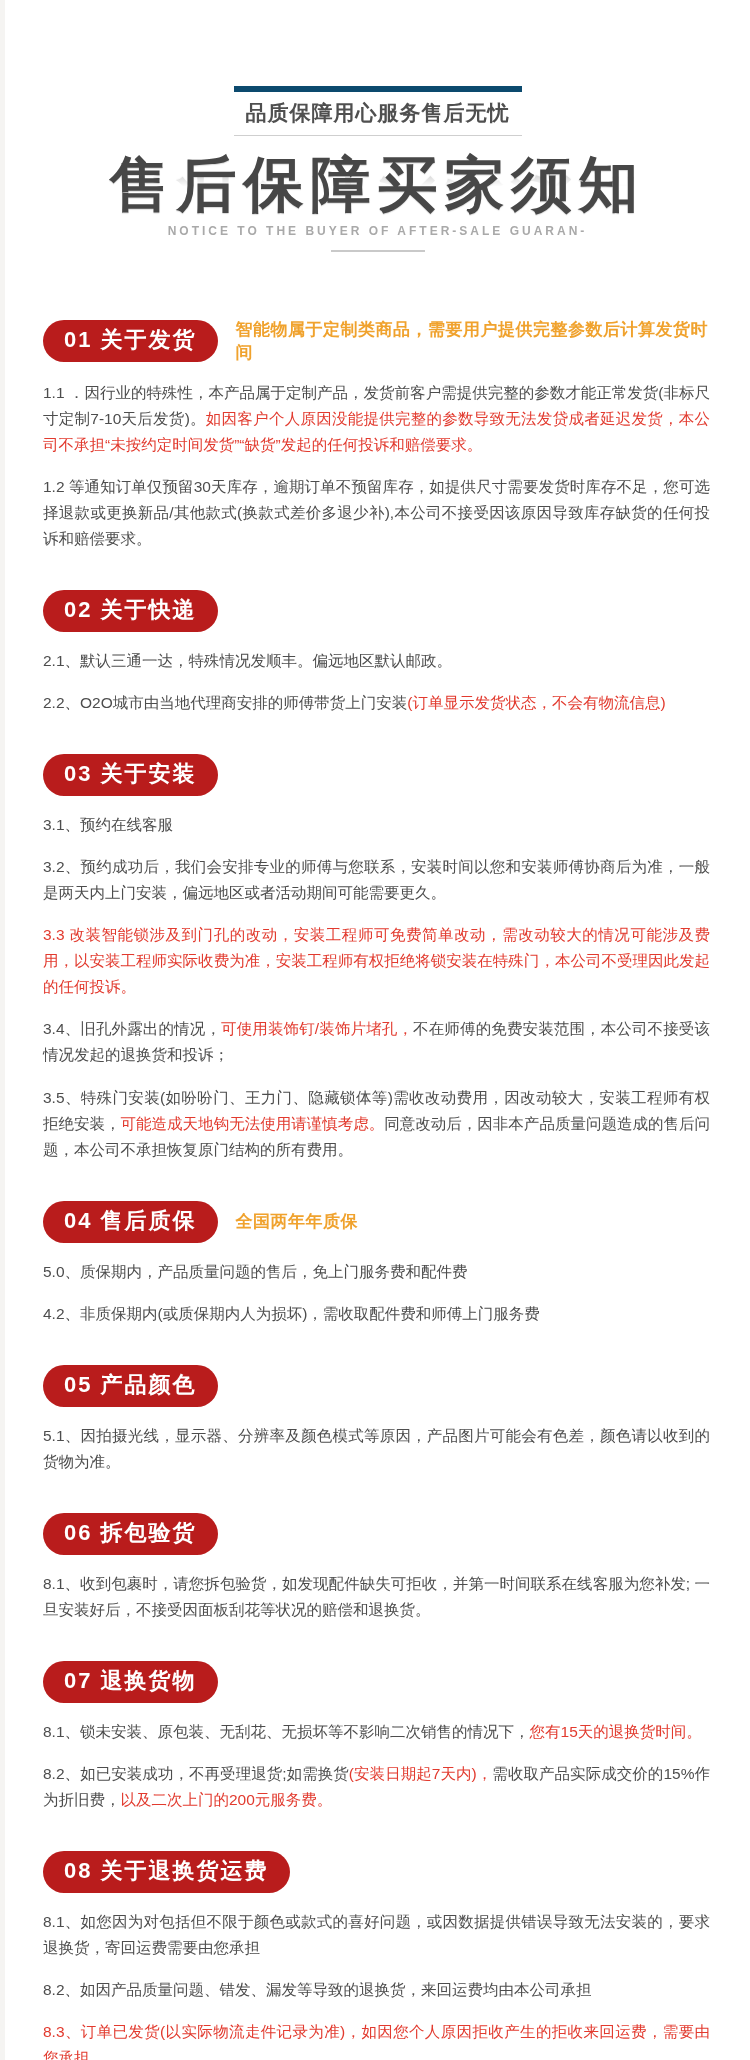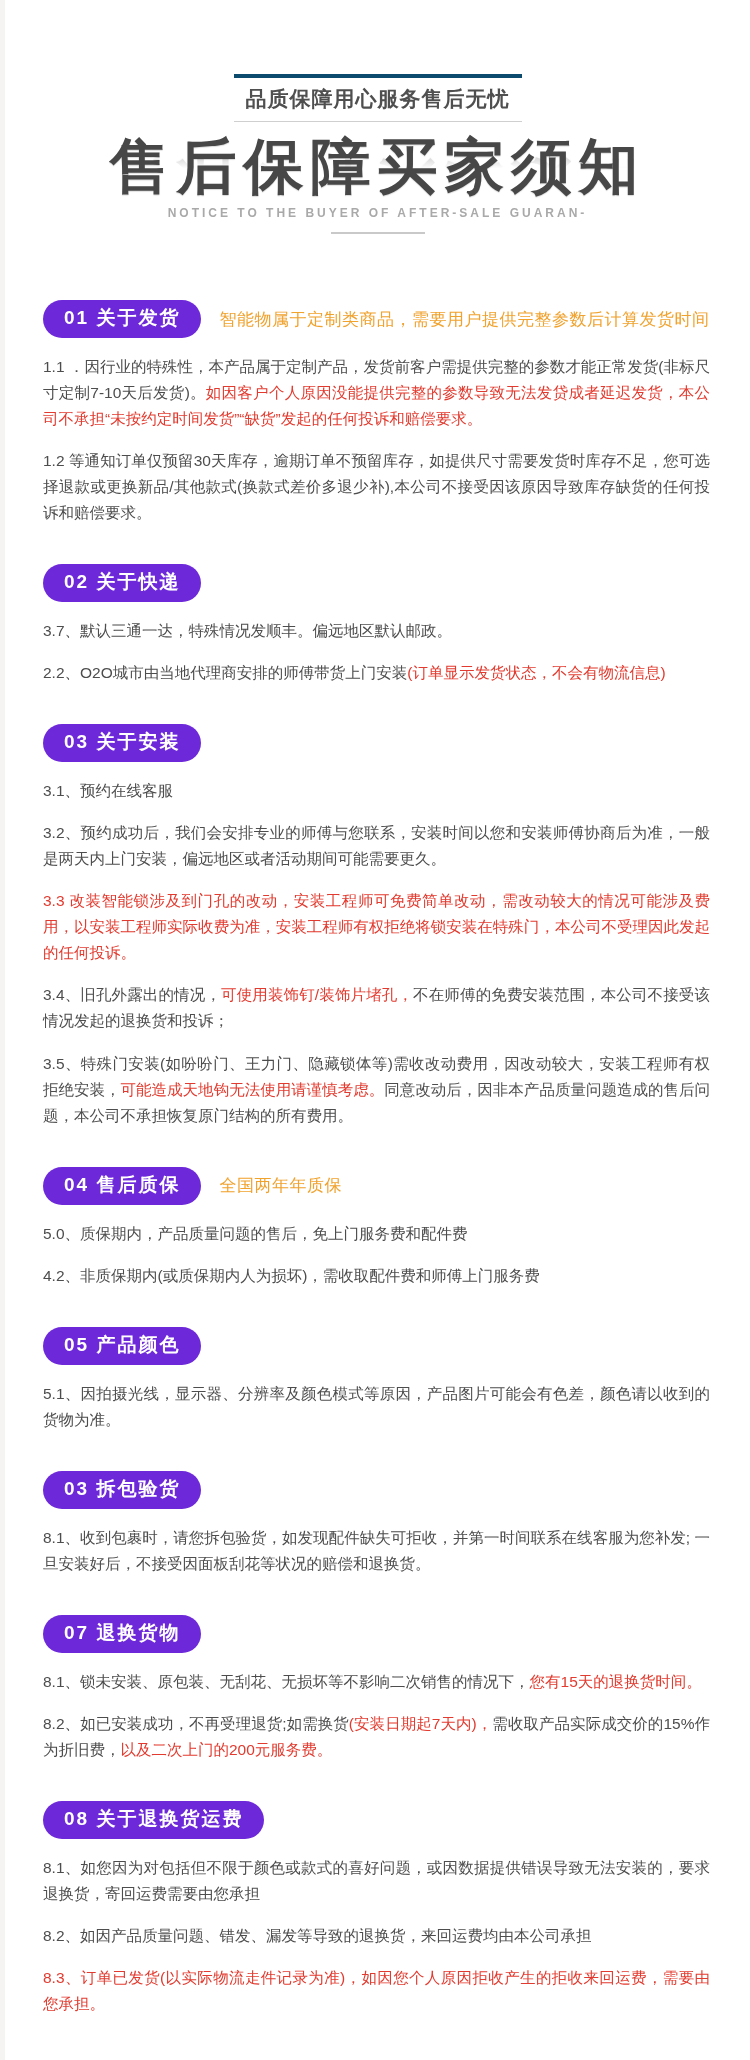--- a/index.html
+++ b/index.html
@@ -15,22 +15,22 @@
     min-height: 2060px;
     background: #fff;
     border-left: 5px solid #f5f4f2;
     display: flex;
     flex-direction: column;
   }
   
   .header { padding-top: 70px; text-align: center; }
   .tagline-box {
     width: 288px;
-    margin: 4px auto;
-    border-top: 4px solid #0c4a6e;
+    margin: 16px auto;
+    border-top: 6px solid #0c4a6e;
     border-bottom: 1px solid #cfcfcf;
     padding: 7px 0 8px;
   }
   .tagline {
     font-size: 21px;
     color: #4f4f4f;
     font-weight: 600;
     letter-spacing: 1px;
     white-space: nowrap;
   }
@@ -65,33 +65,33 @@
   }
   .section { margin-bottom: 38px; }
   .badge-row {
     display: flex;
     align-items: center;
     gap: 18px;
     margin-bottom: 6px;
   }
   .badge {
     display: inline-block;
-    background: #6d28d9;
+    background: #b91c1c;
     color: #ffffff;
-    font-size: 19px;
+    font-size: 22px;
     font-weight: 700;
     letter-spacing: 2px;
     padding: 5px 21px 7px;
     border-radius: 26px;
     white-space: nowrap;
   }
   .note {
     color: #f0a22d;
     font-size: 17px;
-    font-weight: 400;
+    font-weight: 700;
     letter-spacing: 0.5px;
   }
   .para {
     margin-top: 16px;
     font-size: 15.5px;
     line-height: 1.68;
     color: #4d4d4d;
     text-align: justify;
   }
   .para .red { color: #e23a2e; }
@@ -116,21 +116,21 @@
           <span class="badge">01 关于发货</span>
           <span class="note">智能物属于定制类商品，需要用户提供完整参数后计算发货时间</span>
         </div>
         <p class="para"><span class="normal">1.1 ．因行业的特殊性，本产品属于定制产品，发货前客户需提供完整的参数才能正常发货(非标尺寸定制7-10天后发货)。</span><span class="red">如因客户个人原因没能提供完整的参数导致无法发贷成者延迟发货，本公司不承担“未按约定时间发货”“缺货”发起的任何投诉和赔偿要求。</span></p>
         <p class="para"><span class="normal">1.2  等通知订单仅预留30天库存，逾期订单不预留库存，如提供尺寸需要发货时库存不足，您可选择退款或更换新品/其他款式(换款式差价多退少补),本公司不接受因该原因导致库存缺货的任何投诉和赔偿要求。</span></p>
       </section>
       <section class="section">
         <div class="badge-row">
           <span class="badge">02 关于快递</span>
         </div>
-        <p class="para"><span class="normal">3.7、默认三通一达，特殊情况发顺丰。偏远地区默认邮政。</span></p>
+        <p class="para"><span class="normal">2.1、默认三通一达，特殊情况发顺丰。偏远地区默认邮政。</span></p>
         <p class="para"><span class="normal">2.2、O2O城市由当地代理商安排的师傅带货上门安装</span><span class="red">(订单显示发货状态，不会有物流信息)</span></p>
       </section>
       <section class="section">
         <div class="badge-row">
           <span class="badge">03 关于安装</span>
         </div>
         <p class="para"><span class="normal">3.1、预约在线客服</span></p>
         <p class="para"><span class="normal">3.2、预约成功后，我们会安排专业的师傅与您联系，安装时间以您和安装师傅协商后为准，一般是两天内上门安装，偏远地区或者活动期间可能需要更久。</span></p>
         <p class="para"><span class="red">3.3  改装智能锁涉及到门孔的改动，安装工程师可免费简单改动，需改动较大的情况可能涉及费用，以安装工程师实际收费为准，安装工程师有权拒绝将锁安装在特殊门，本公司不受理因此发起的任何投诉。</span></p>
         <p class="para"><span class="normal">3.4、旧孔外露出的情况，</span><span class="red">可使用装饰钉/装饰片堵孔，</span><span class="normal">不在师傅的免费安装范围，本公司不接受该情况发起的退换货和投诉；</span></p>
@@ -145,21 +145,21 @@
         <p class="para"><span class="normal">4.2、非质保期内(或质保期内人为损坏)，需收取配件费和师傅上门服务费</span></p>
       </section>
       <section class="section">
         <div class="badge-row">
           <span class="badge">05 产品颜色</span>
         </div>
         <p class="para"><span class="normal">5.1、因拍摄光线，显示器、分辨率及颜色模式等原因，产品图片可能会有色差，颜色请以收到的货物为准。</span></p>
       </section>
       <section class="section">
         <div class="badge-row">
-          <span class="badge">03 拆包验货</span>
+          <span class="badge">06 拆包验货</span>
         </div>
         <p class="para"><span class="normal">8.1、收到包裹时，请您拆包验货，如发现配件缺失可拒收，并第一时间联系在线客服为您补发; 一旦安装好后，不接受因面板刮花等状况的赔偿和退换货。</span></p>
       </section>
       <section class="section">
         <div class="badge-row">
           <span class="badge">07 退换货物</span>
         </div>
         <p class="para"><span class="normal">8.1、锁未安装、原包装、无刮花、无损坏等不影响二次销售的情况下，</span><span class="red">您有15天的退换货时间。</span></p>
         <p class="para"><span class="normal">8.2、如已安装成功，不再受理退货;如需换货</span><span class="red">(安装日期起7天内)，</span><span class="normal">需收取产品实际成交价的15%作为折旧费，</span><span class="red">以及二次上门的200元服务费。</span></p>
       </section>

